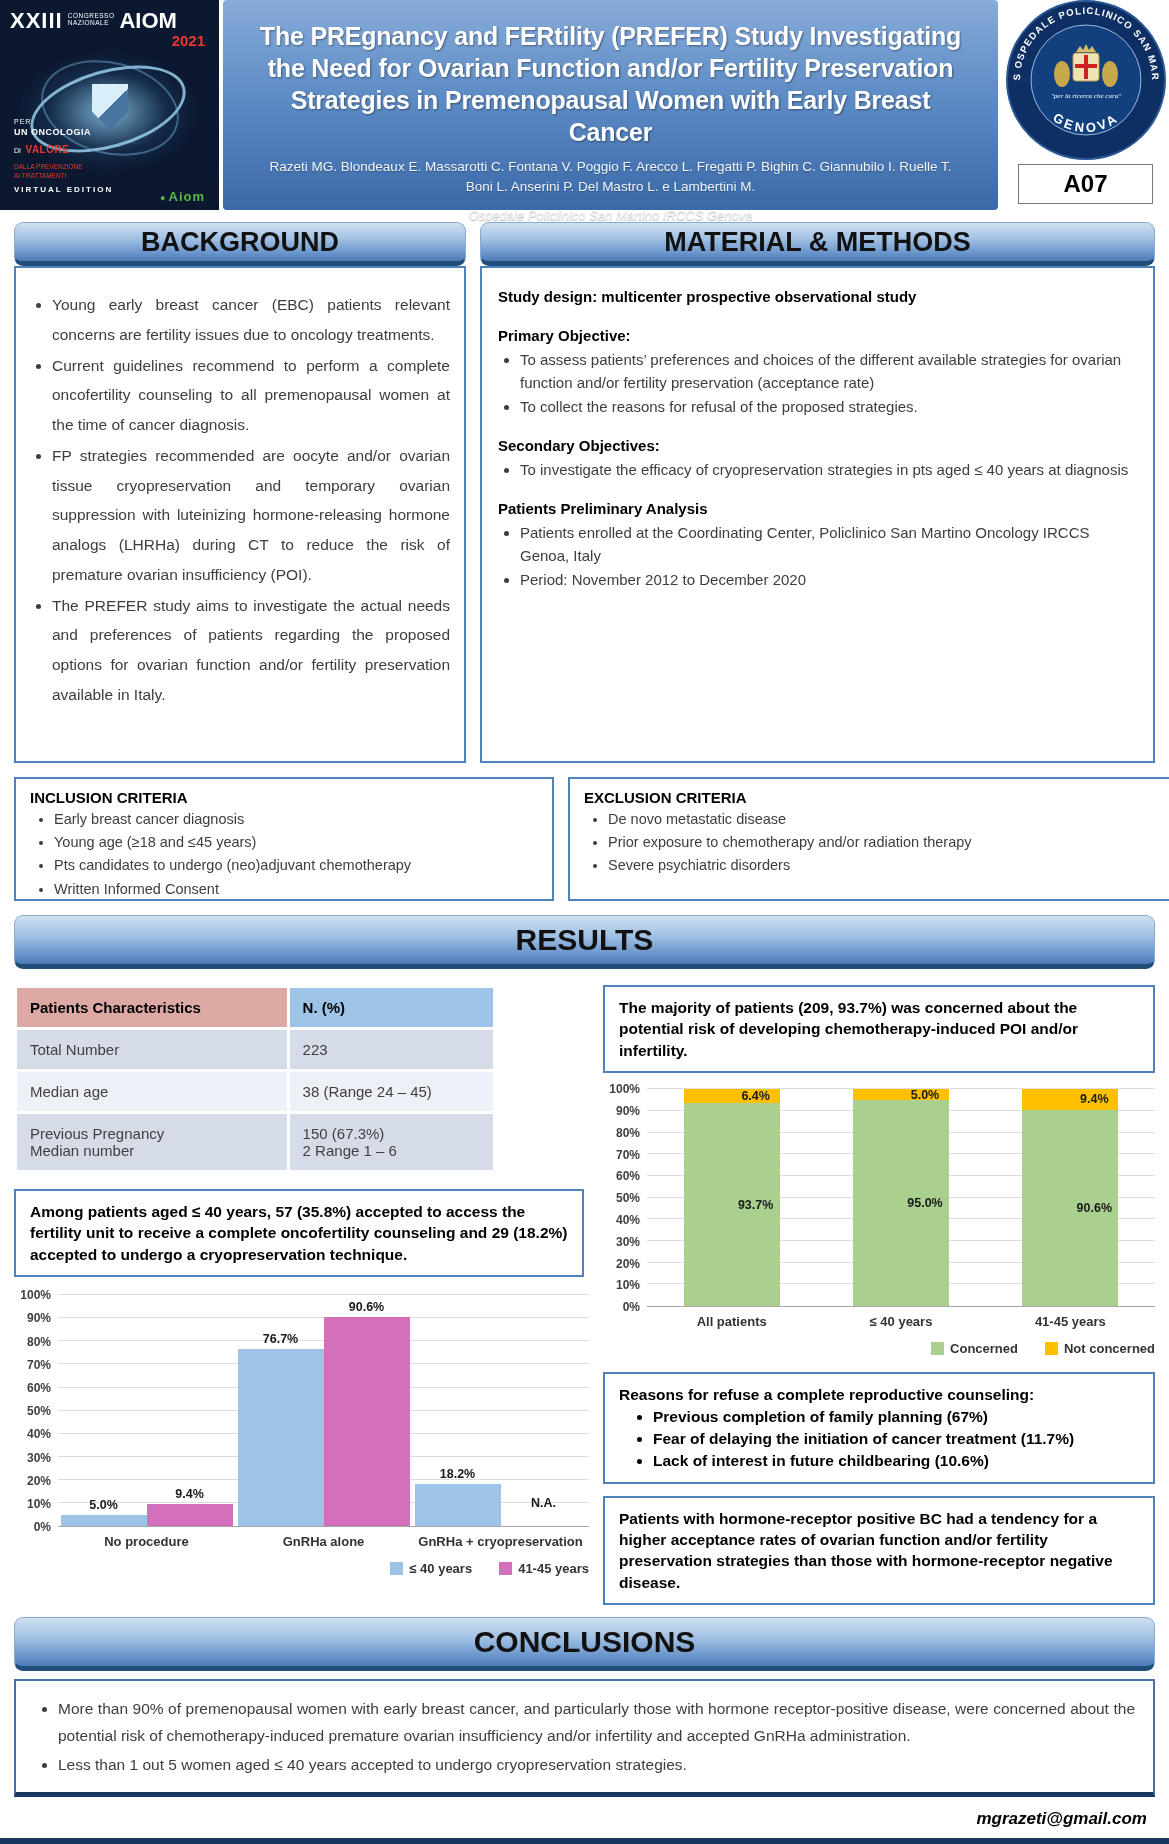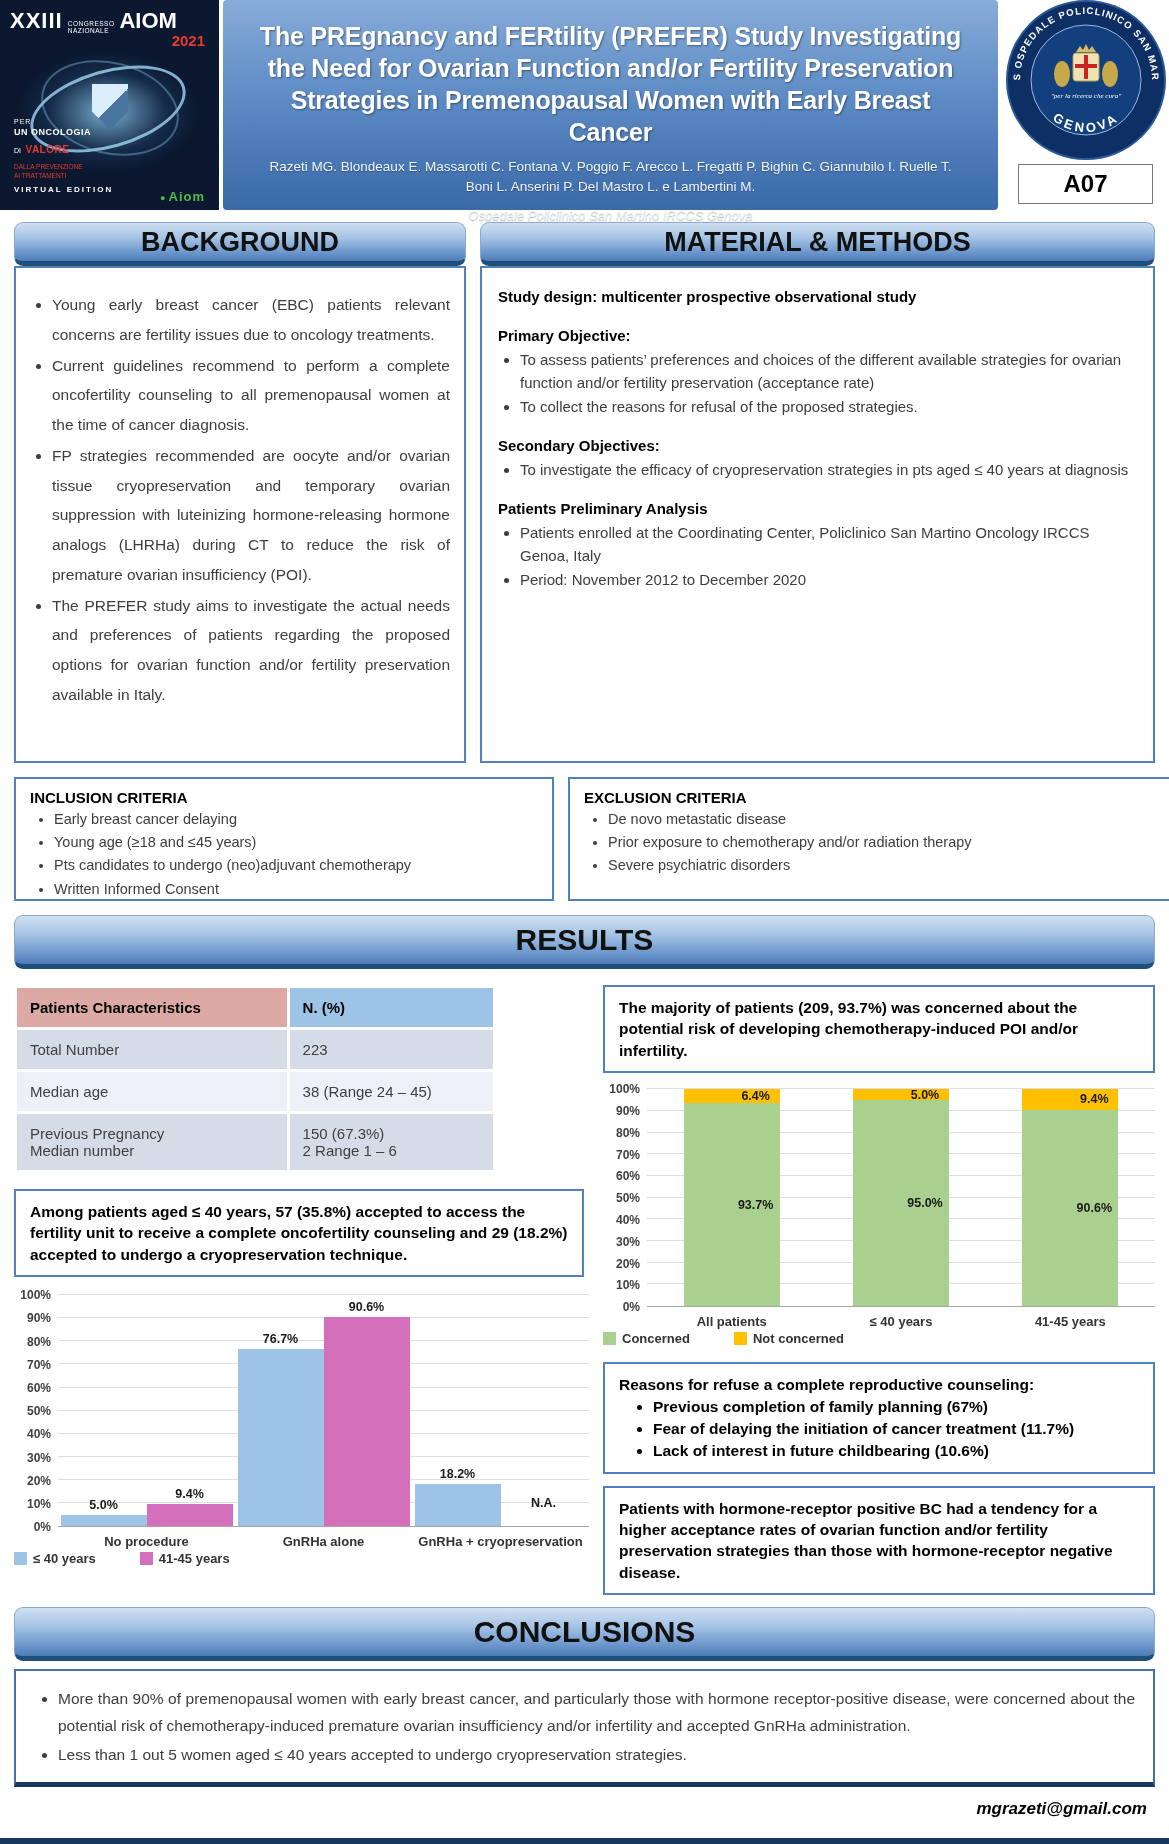--- a/index.html
+++ b/index.html
@@ -12,21 +12,21 @@
   .congress { width:219px; height:210px; background:#0b1830; position:relative; overflow:hidden; color:#fff; flex:0 0 auto; }
   .congress::before { content:""; position:absolute; left:18px; top:52px; width:180px; height:120px;
     background:radial-gradient(closest-side, rgba(140,200,235,.85), rgba(50,100,150,.25) 65%, transparent); }
   .cg-ring { position:absolute; left:28px; top:70px; width:160px; height:78px; border:3px solid rgba(160,215,245,.8);
     border-radius:50%; transform:rotate(-16deg); }
   .cg-ring2 { position:absolute; left:40px; top:62px; width:140px; height:92px; border:2px solid rgba(120,180,220,.45);
     border-radius:50%; transform:rotate(14deg); }
   .cg-shield { position:absolute; left:92px; top:84px; width:36px; height:46px;
     background:linear-gradient(135deg,#d9eef8 0 50%, #48749f 50% 100%);
     clip-path:polygon(0 0,100% 0,100% 60%,50% 100%,0 60%); }
-  .cg-top { position:absolute; top:8px; left:10px; display:flex; align-items:flex-end; gap:5px; }
+  .cg-top { position:absolute; top:8px; left:10px; display:flex; align-items:flex-start; gap:5px; }
   .cg-roman { font-size:22px; font-weight:bold; letter-spacing:1px; }
   .cg-mid { display:flex; flex-direction:column; font-size:6.5px; letter-spacing:.5px; padding-top:4px; }
   .cg-org { font-size:22px; font-weight:bold; }
   .cg-year { position:absolute; top:32px; right:14px; color:#e8392e; font-weight:bold; font-size:15px; }
   .cg-tagline { position:absolute; left:14px; bottom:52px; line-height:1.25; }
   .cg-tag-per { font-size:7px; letter-spacing:1px; }
   .cg-tag-onc { font-size:9px; font-weight:bold; letter-spacing:.5px; }
   .cg-tag-di { font-size:7px; display:inline; }
   .cg-tag-val { font-size:10px; font-weight:bold; color:#e8392e; letter-spacing:.5px; }
   .cg-sub { position:absolute; left:14px; bottom:30px; color:#e8392e; font-size:6.5px; line-height:1.4; }
@@ -108,21 +108,21 @@
   .seg { position:relative; width:100%; }
   .seg-label { position:absolute; left:0; right:0; top:50%; transform:translateY(-50%); text-align:center;
     font-size:12.5px; font-weight:bold; color:#1a1a1a;margin-left:48px; }
   .bar-group { display:flex; height:100%; align-items:flex-end; }
   .gbar-wrap { width:86px; height:100%; display:flex; flex-direction:column; justify-content:flex-end; align-items:center; }
   .gbar-label { font-size:12.5px; font-weight:bold; color:#1a1a1a; margin-bottom:3px; }
   .gbar-label.na { margin-bottom:16px; }
   .gbar { width:100%; }
   .x-axis { display:flex; margin-left:44px; }
   .xlabel { flex:1; text-align:center; font-size:13px; font-weight:600; color:#333; padding-top:7px; }
-  .legend { display:flex; justify-content:flex-start; gap:44px; margin-top:2px; }
+  .legend { display:flex; justify-content:flex-end; gap:27px; margin-top:12px; }
   .legend-item { display:flex; align-items:center; gap:6px; font-size:13px; font-weight:600; color:#333; }
   .swatch { width:13px; height:13px; display:inline-block; }
 
   
   .concl-banner { margin-top:12px; }
   .concl-box { margin-top:8px; border:2px solid #4472a8; border-bottom:5px solid #17375e; padding:14px 18px 12px; }
   .concl-list { list-style:disc; padding-left:24px; font-size:15.5px; line-height:1.75; color:#3d3d3d; text-align:justify; }
   .concl-list li { margin-bottom:2px; }
   .email-row { text-align:right; padding:12px 8px 0; font-weight:bold; font-style:italic; font-size:17px; color:#000; }
   .bottom-strip { position:absolute; left:0; right:0; bottom:0; height:6px; background:#17375e; }
@@ -232,21 +232,21 @@
             </ul>
           </div>
         </div>
       </div>
     </div>
 
     <div class="criteria-row">
       <div class="box crit-box inc">
         <div class="crit-title">INCLUSION CRITERIA</div>
         <ul class="crit-list">
-          <li>Early breast cancer delaying</li>
+          <li>Early breast cancer diagnosis</li>
           <li>Young age (≥18  and ≤45 years)</li>
           <li>Pts candidates to undergo (neo)adjuvant chemotherapy</li>
           <li>Written Informed Consent</li>
         </ul>
       </div>
       <div class="box crit-box exc">
         <div class="crit-title">EXCLUSION CRITERIA</div>
         <ul class="crit-list">
           <li>De novo metastatic disease</li>
           <li>Prior exposure to chemotherapy and/or radiation therapy</li>

